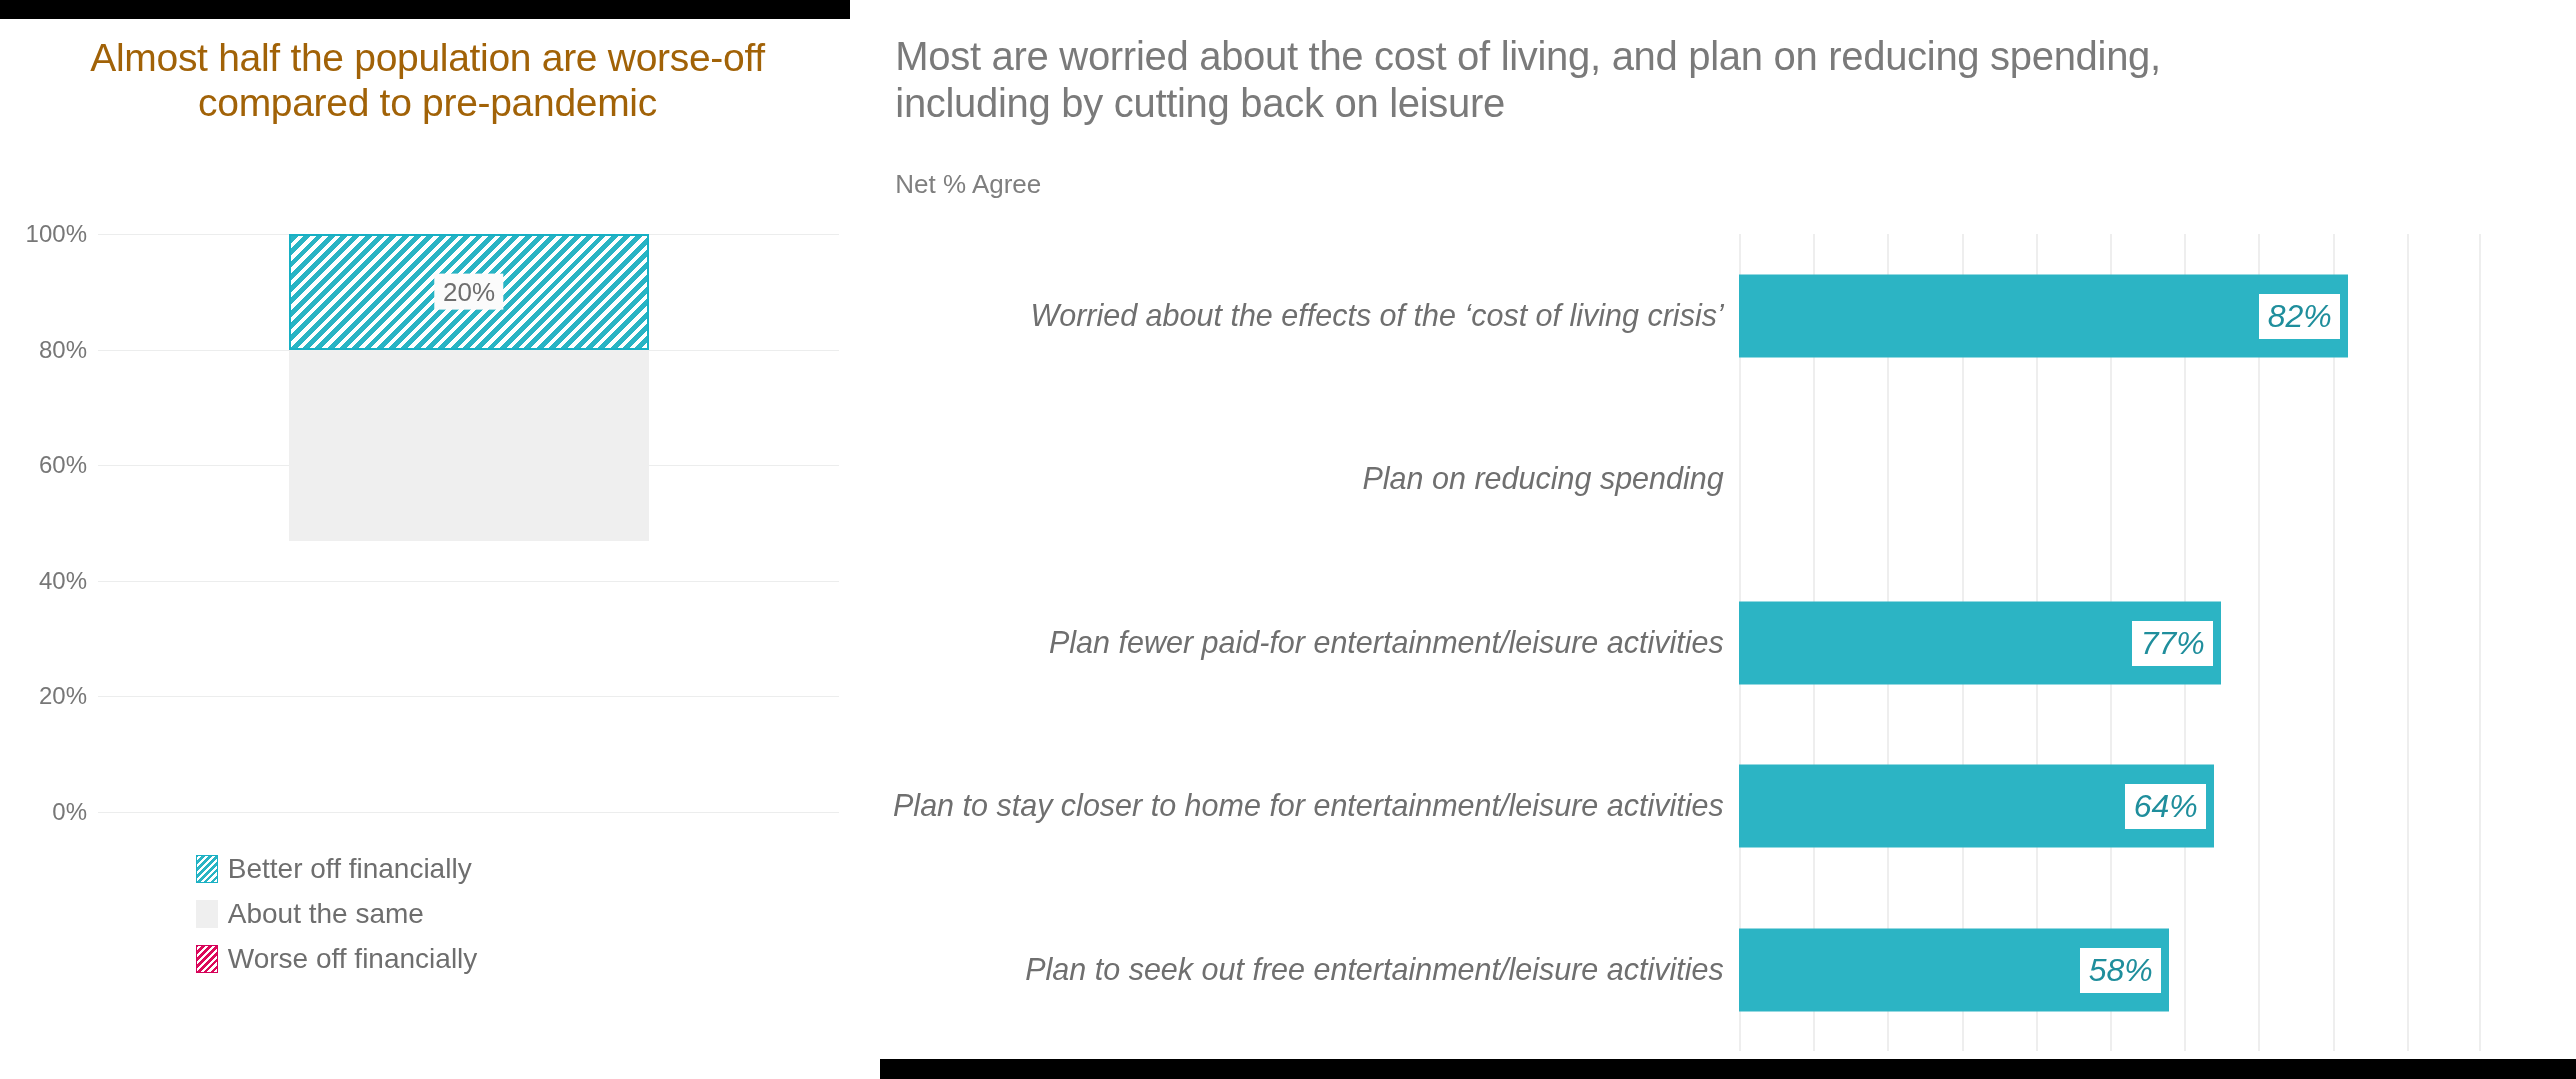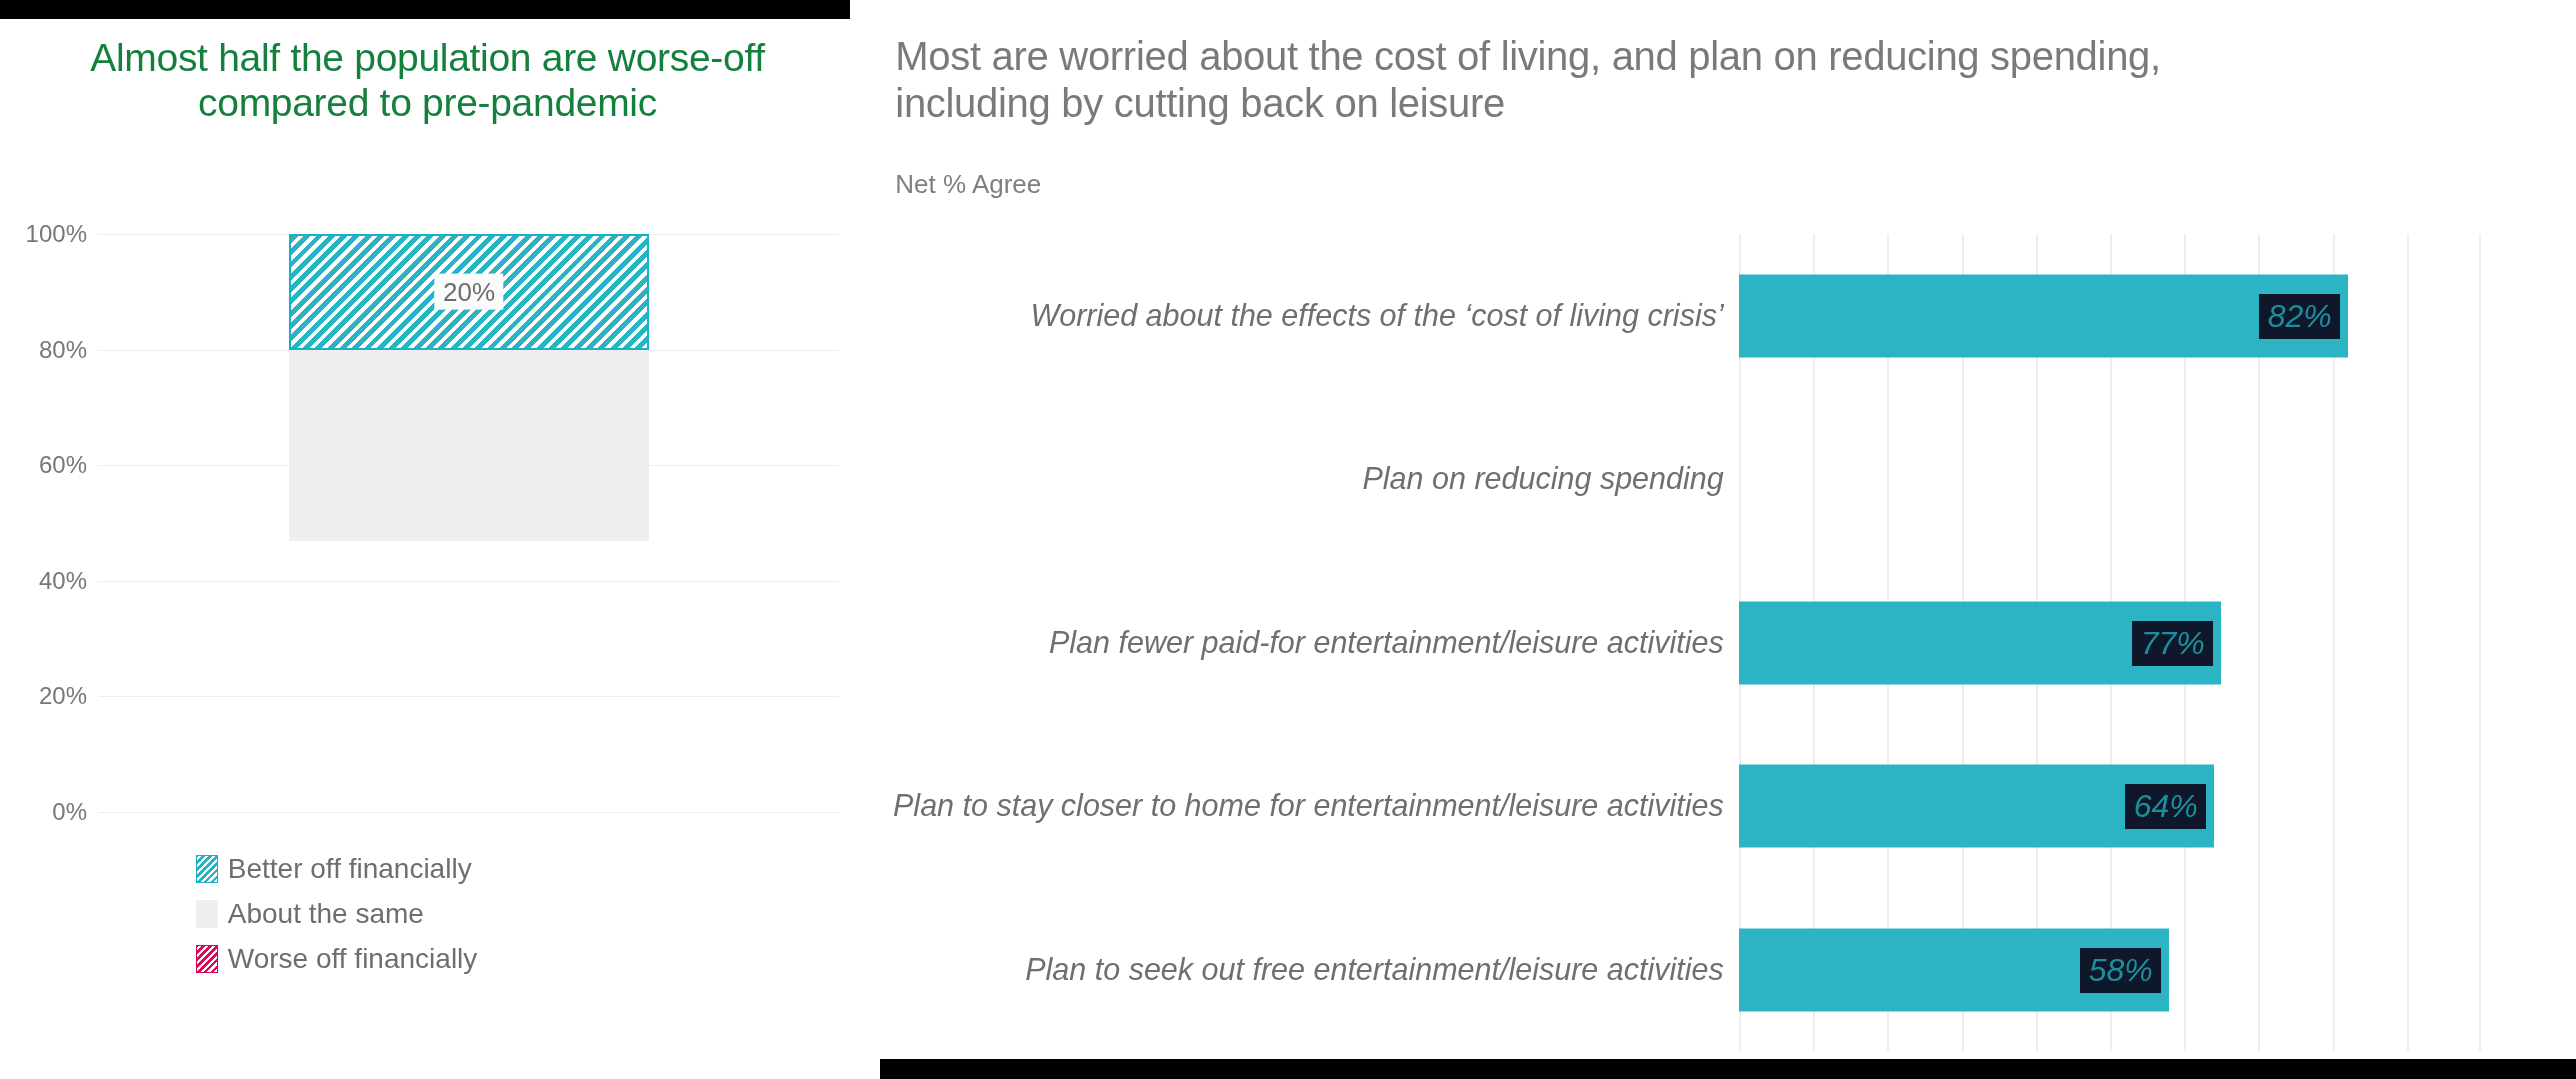--- a/index.html
+++ b/index.html
@@ -18,21 +18,21 @@
   }
 
   
   .left-panel{
     position:absolute;left:0;top:18.5px;width:850px;height:1061px;
   }
   .left-title{
     position:absolute;left:65px;top:16.3px;width:725px;
     text-align:center;
     font-size:39px;line-height:1.16;
-    color:#15803d;
+    color:#a16207;
     font-weight:400;
     letter-spacing:-0.3px;
   }
   .left-plot-wrap{
     position:absolute;left:0px;top:215px;width:850px;height:599px;
   }
   .ylabels{
     position:absolute;left:0;top:0;width:87px;height:578px;
   }
   .ylabel{
@@ -145,21 +145,21 @@
     position:absolute;top:0;bottom:0;width:1.6px;background:#eeeeee;
   }
   .rbar{
     position:absolute;left:0;height:83px;
     background:#2cb4c4;
     transform:translateY(-50%);
   }
   .rbar-val{
     position:absolute;right:7.6px;top:50%;
     transform:translateY(-50%);
-    background:#0f172a;
+    background:#ffffff;
     color:#1f8e9c;
     font-size:32px;
     padding:6.5px 8.7px;
     line-height:1;
     white-space:nowrap;
   }
 </style>
 </head>
 <body>
 

